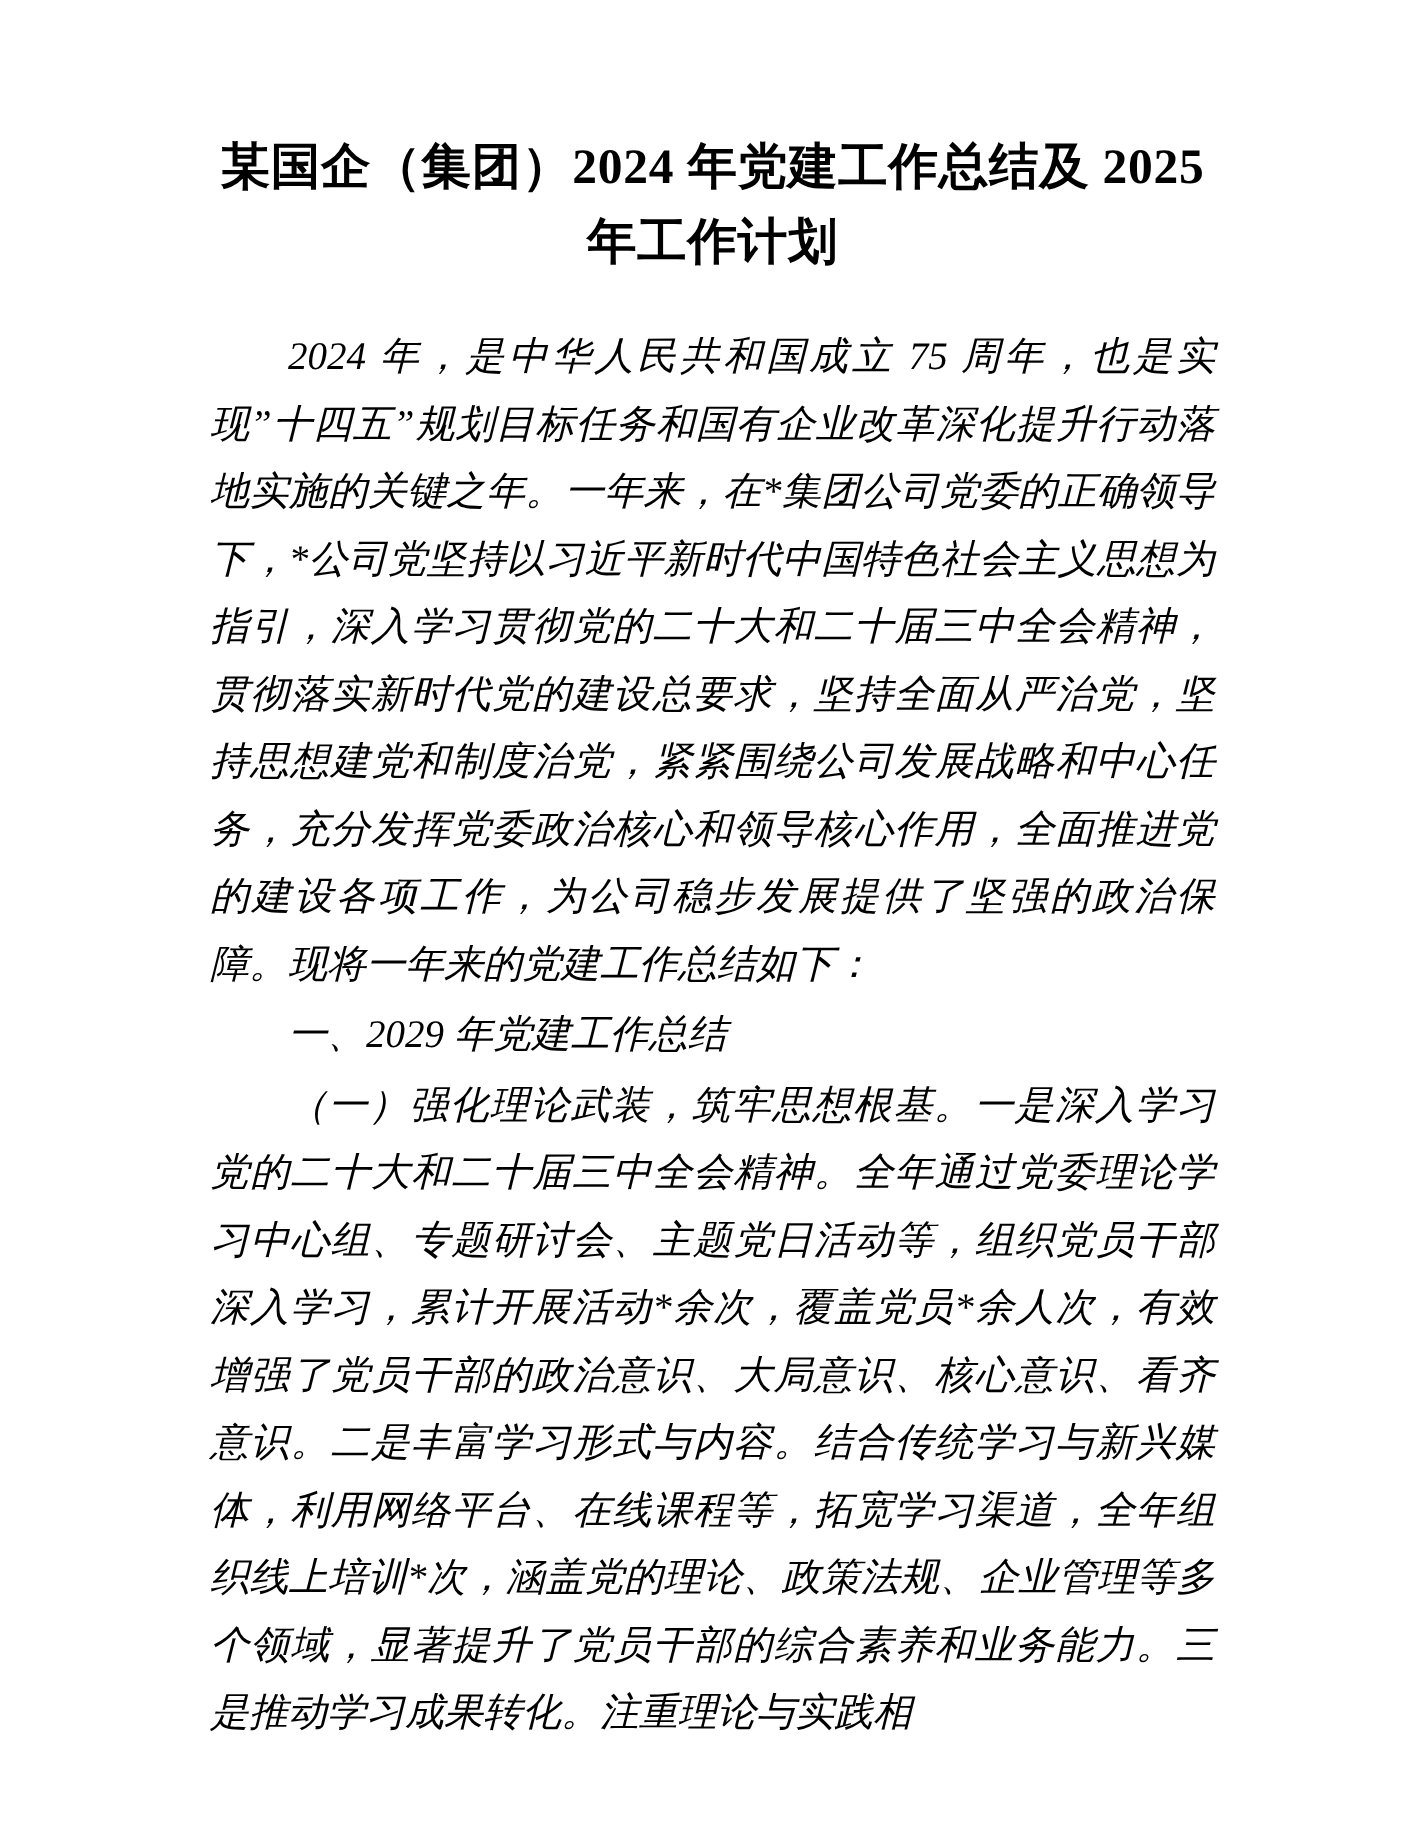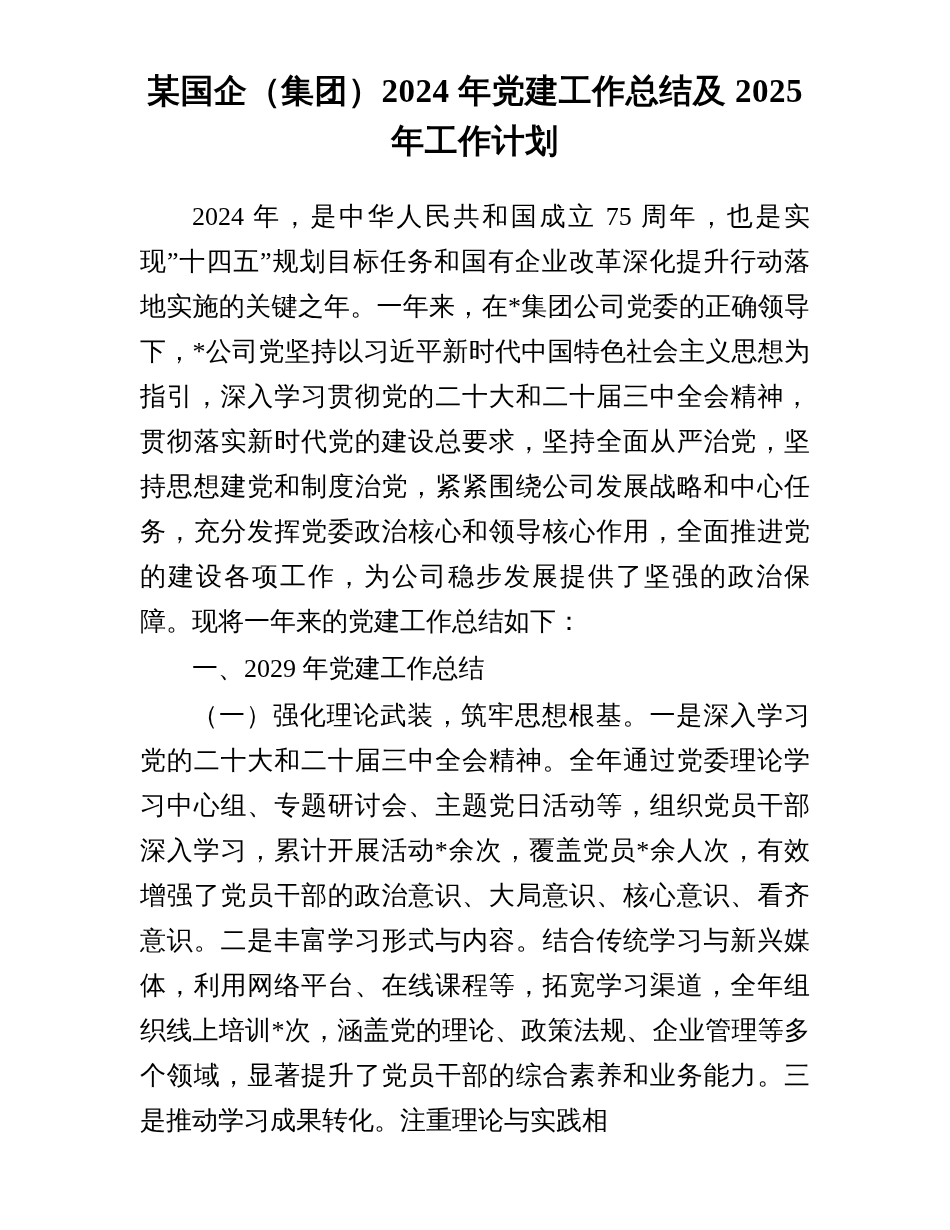--- a/index.html
+++ b/index.html
@@ -11,38 +11,39 @@
       width: 950px;
       height: 1230px;
       overflow: hidden;
       font-family: "Liberation Serif", "DejaVu Serif", serif;
       color: #000000;
     }
     .page {
       box-sizing: border-box;
       width: 950px;
       height: 1230px;
-      padding: 66px 140px 0 140px;
+      padding: 87px 140px 0 140px;
       background: #ffffff;
     }
     .doc-title {
       font-size: 33px;
       font-weight: bold;
       line-height: 50px;
       text-align: center;
       margin: 0 0 28px 0;
       letter-spacing: 0.5px;
     }
     .para {
       font-size: 26px;
       line-height: 45px;
       text-align: justify;
       text-indent: 2em;
       margin: 0;
       word-break: break-all;
+      font-style: italic;
     }
     .para.section-heading {
       margin-top: 2px;
       margin-bottom: 2px;
     }
   </style>
 </head>
 <body>
 
 <div class="page">

